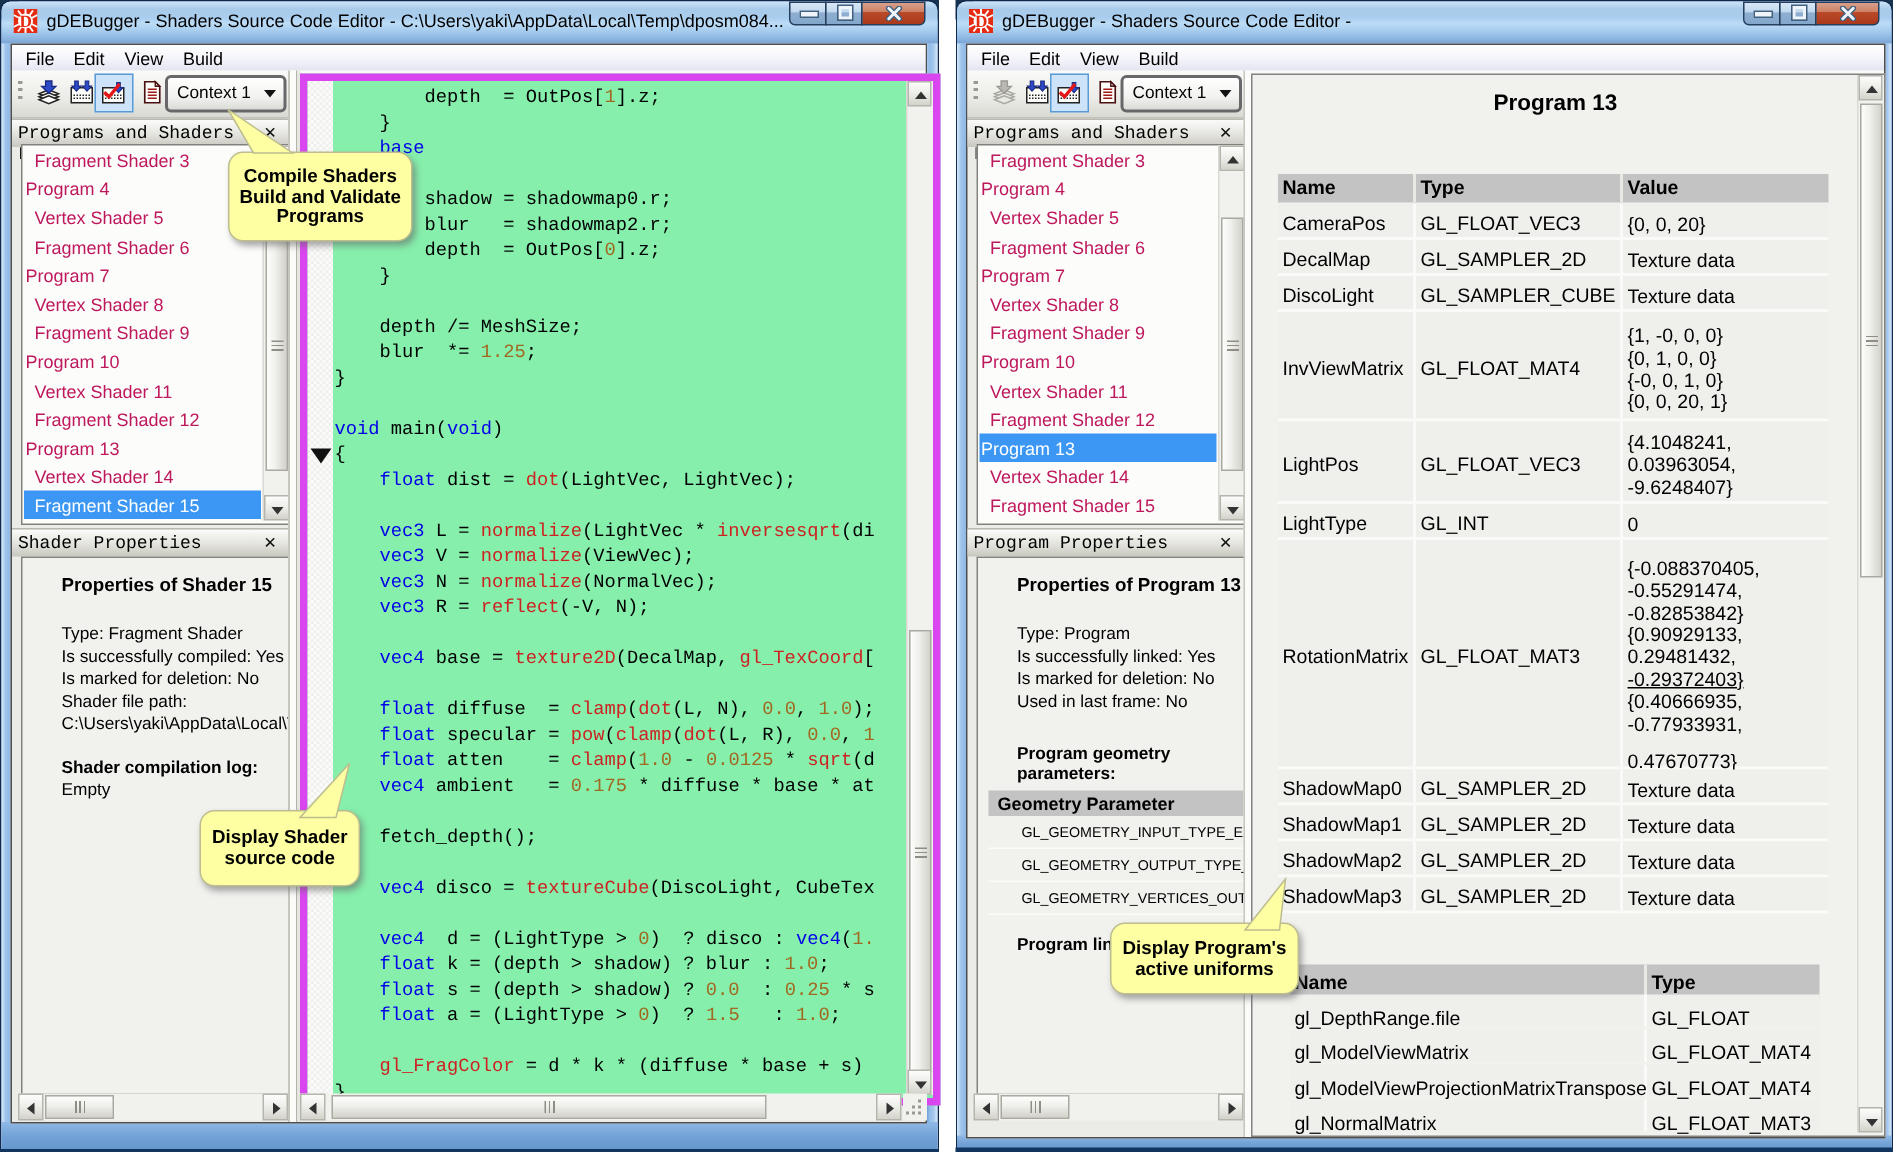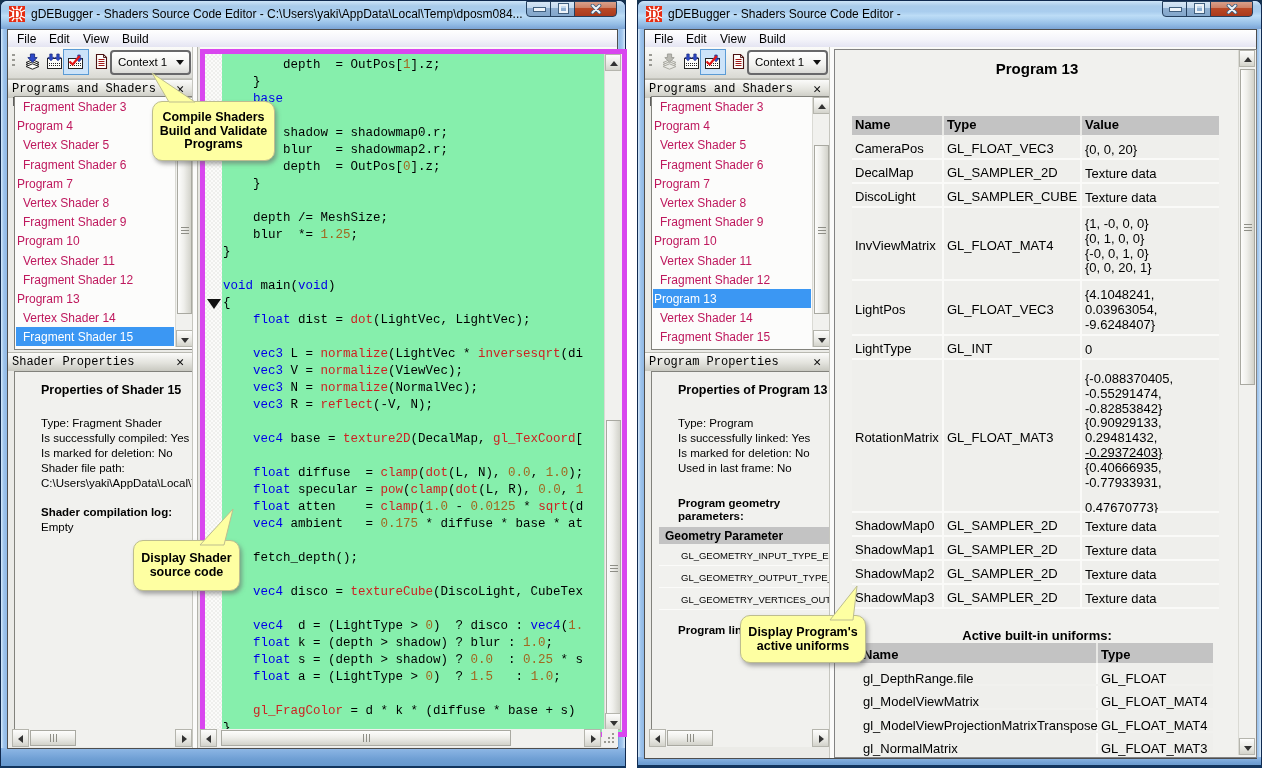--- a/index.html
+++ b/index.html
@@ -614,21 +614,20 @@
         <div class="cell " style="left:20px;top:516px;">ShadowMap2</div>
         <div class="cell " style="left:112px;top:516px;">GL_SAMPLER_2D</div>
         <div class="cell " style="left:250px;top:516.6px;">Texture data</div>
         <div style="position:absolute;left:17px;top:535px;width:367px;height:22px;background:#efefec;"></div>
         <div style="position:absolute;left:17px;top:557px;width:367px;height:2px;background:#fafaf8;"></div>
         <div style="position:absolute;left:107px;top:535px;width:2px;height:22px;background:#fafaf8;"></div>
         <div style="position:absolute;left:245px;top:535px;width:2px;height:22px;background:#fafaf8;"></div>
         <div class="cell " style="left:20px;top:540px;">ShadowMap3</div>
         <div class="cell " style="left:112px;top:540px;">GL_SAMPLER_2D</div>
         <div class="cell " style="left:250px;top:540.6px;">Texture data</div>
-        <div class="cell " style="left:0px;top:578px;width:404px;text-align:center;"><span style="font-size:13px;font-weight:bold;">Active built-in uniforms:</span></div>
         <div style="position:absolute;left:25px;top:593px;width:353px;height:22px;background:#c3c3c3;"></div>
         <div style="position:absolute;left:261px;top:593px;width:2px;height:22px;background:#e8e8e5;"></div>
         <div class="cell uthead" style="left:28px;top:597px;">Name</div>
         <div class="cell uthead" style="left:266px;top:597px;">Type</div>
         <div style="position:absolute;left:25px;top:613px;width:353px;height:21.3px;background:#efefec;"></div>
         <div style="position:absolute;left:261px;top:613px;width:2px;height:21.3px;background:#fafaf8;"></div>
         <div class="cell " style="left:28px;top:621px;">gl_DepthRange.file</div>
         <div class="cell " style="left:266px;top:621px;">GL_FLOAT</div>
         <div style="position:absolute;left:25px;top:636.3px;width:353px;height:21.3px;background:#efefec;"></div>
         <div style="position:absolute;left:261px;top:636.3px;width:2px;height:21.3px;background:#fafaf8;"></div>

